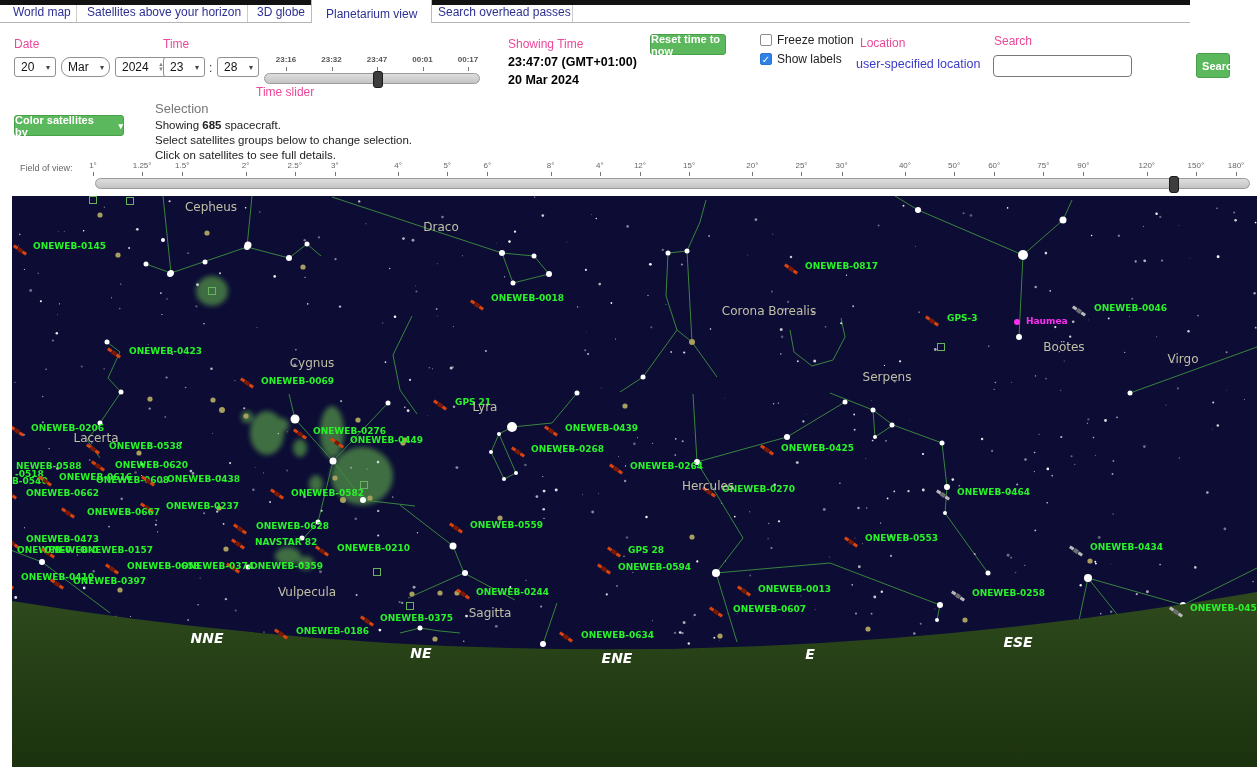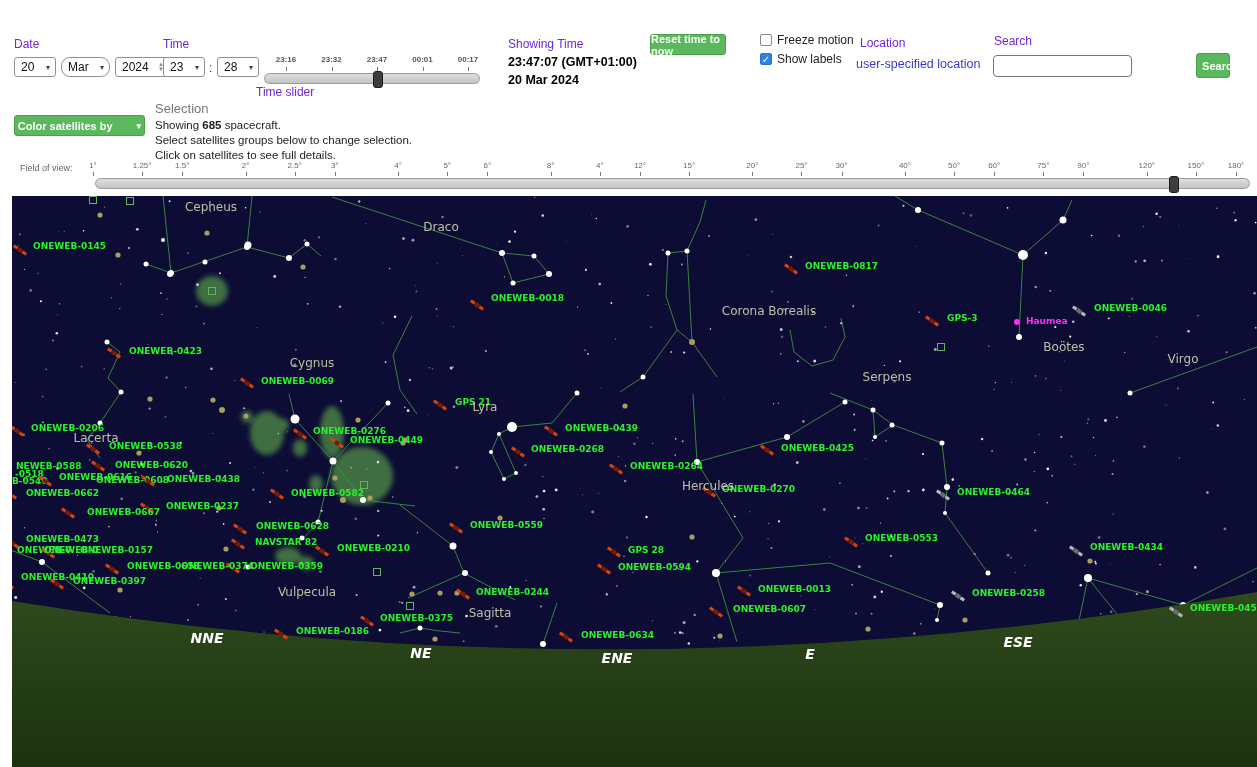--- a/index.html
+++ b/index.html
@@ -6,21 +6,21 @@
   body{width:1257px;height:767px;overflow:hidden;font-family:"Liberation Sans",sans-serif;}
   #app{position:relative;width:1257px;height:767px;background:#fff;}
   .abs{position:absolute;}
   
   #topstrip{position:absolute;left:0;top:0;width:1190px;height:5px;background:#121212;z-index:1;}
   #tab-underline{position:absolute;top:22px;height:1px;background:#b3b3b3;z-index:1;}
   .tab{position:absolute;top:5px;height:18px;font-size:12px;color:#2e3192;white-space:nowrap;z-index:2;cursor:pointer;}
   .tab.active{top:0;background:#fff;border-left:1px solid #bbb;border-right:1px solid #bbb;height:23px;line-height:28px;padding:0 14px;z-index:3;}
   .tabsep{position:absolute;top:5px;width:1px;height:17px;background:#ccc;z-index:2;}
   
-  .glabel{position:absolute;font-size:12px;color:#6d28d9;}
+  .glabel{position:absolute;font-size:12px;color:#ec4899;}
   .bold-val{position:absolute;font-size:12.5px;font-weight:bold;color:#000;}
   
   .sel{position:absolute;height:20px;border:1px solid #919191;border-radius:3px;background:#fff;font-size:12px;color:#111;display:flex;align-items:center;justify-content:space-between;padding:0 5px 0 6px;box-sizing:border-box;cursor:pointer;}
   .sel .car{color:#444;font-size:8px;margin-left:5px;}
   .spinner{display:flex;flex-direction:column;font-size:6px;line-height:5px;color:#888;margin-left:4px;}
   .colon{position:absolute;font-size:12px;color:#333;}
   
   .gbtn{position:absolute;background:#5cb85c;border:1px solid #4a9f4a;border-radius:3px;color:#fff;font-size:11px;font-weight:bold;display:flex;align-items:center;justify-content:center;cursor:pointer;box-sizing:border-box;}
   
   .track{position:absolute;background:linear-gradient(#dedede,#c4c4c4);border:1px solid #9a9a9a;border-radius:7px;box-sizing:border-box;}
@@ -42,20 +42,34 @@
   
   .satlbl{font:bold 9px "DejaVu Sans",sans-serif;}
   .cname{font:12px "DejaVu Sans",sans-serif;fill:#c9c9ac;text-anchor:middle;opacity:.95;}
   .compass{font:italic bold 14px "DejaVu Sans",sans-serif;fill:#ffffff;text-anchor:middle;}
 </style>
 </head>
 <body>
 
 <div id="app">
 
+  <div id="tabbar" class="abs" style="left:0;top:0;width:1257px;height:23px;">
+      <div id="topstrip"></div>
+      <div id="tab-underline" style="left: 0px; width: 312px;"></div>
+      <div id="tab-underline" style="left: 430px; width: 760px;"></div>
+      <div class="tab" style="left: 13px;">World map</div>
+      <div class="tab" style="left: 87px;">Satellites above your horizon</div>
+      <div class="tab" style="left: 257px;">3D globe</div>
+      <div class="tab active" style="left: 311px;">Planetarium view</div>
+      <div class="tab" style="left: 438px;">Search overhead passes</div>
+      <div class="tabsep" style="left: 76px;"></div>
+      <div class="tabsep" style="left: 247px;"></div>
+      <div class="tabsep" style="left: 311px;"></div>
+      <div class="tabsep" style="left: 572px;"></div>
+    </div>
 
   <div class="glabel" style="left:14px;top:37px;">Date</div>
   <div class="sel" style="left:14px;top:57px;width:42px;">
     <span>20</span>
       <span class="car">▾</span>
   </div>
   <div class="sel" style="left:61px;top:57px;width:49px;border-radius:9px;">
     <span>Mar</span>
       <span class="car">▾</span>
   </div>
@@ -109,21 +123,21 @@
     <span class="cbtext">Show labels</span>
   </div>
 
   <div class="glabel" style="left:860px;top:36px;">Location</div>
   <div class="linktext" style="left:856px;top:57px;">user-specified location</div>
 
   <div class="glabel" style="left:994px;top:34px;">Search</div>
   <input id="search-input" style="left: 993px; top: 55px; width: 139px; height: 22px;" value="">
   <div class="gbtn" style="left:1196px;top:53px;width:34px;height:25px;padding-left:24px;">Search...</div>
 
-  <div class="gbtn" style="left:14px;top:115px;width:131px;height:21px;gap:24px;">
+  <div class="gbtn" style="left:14px;top:115px;width:110px;height:21px;gap:24px;">
     <span>Color satellites by</span>
     <span style="font-size:9px;">▾</span>
   </div>
   <div class="sel-head" style="left:155px;top:101px;">Selection</div>
   <div class="sel-line" style="left:155px;top:119px;">
     <span>Showing </span><b>685</b><span> spacecraft.</span>
   </div>
   <div class="sel-line" style="left:155px;top:134px;">Select satellites groups below to change selection.</div>
   <div class="sel-line" style="left:155px;top:149px;">Click on satellites to see full details.</div>
 

